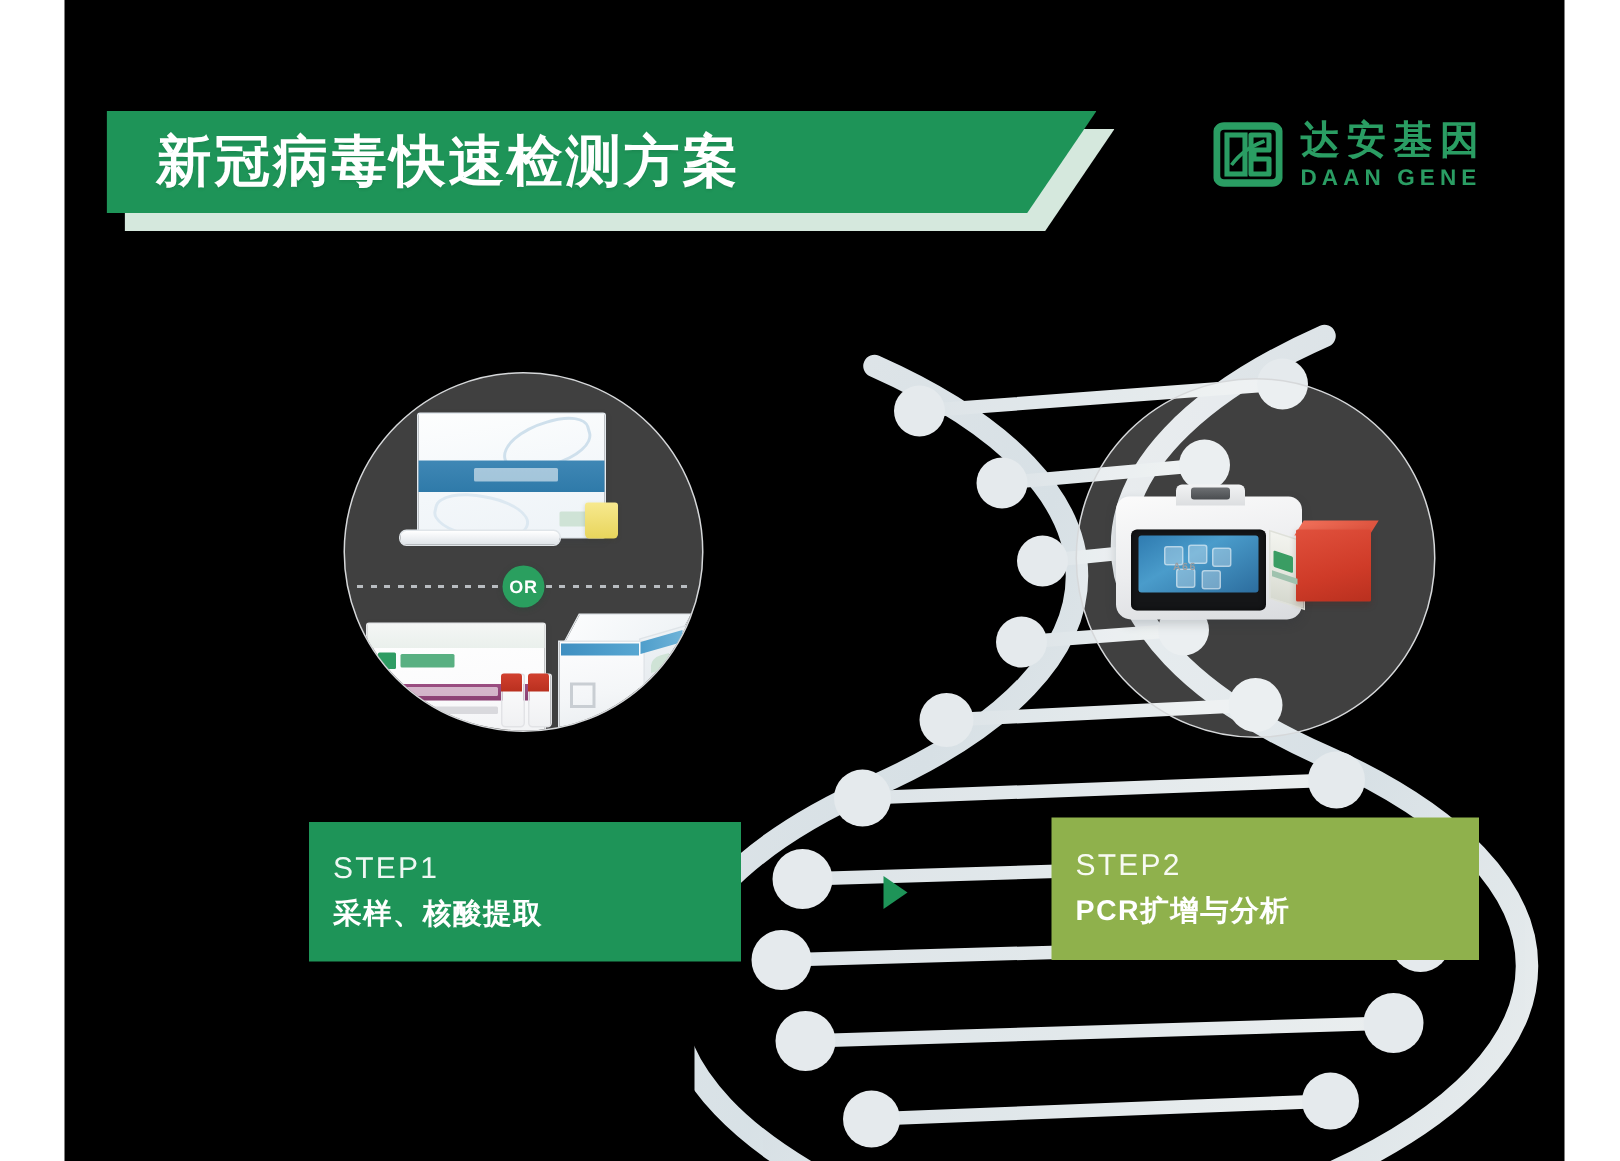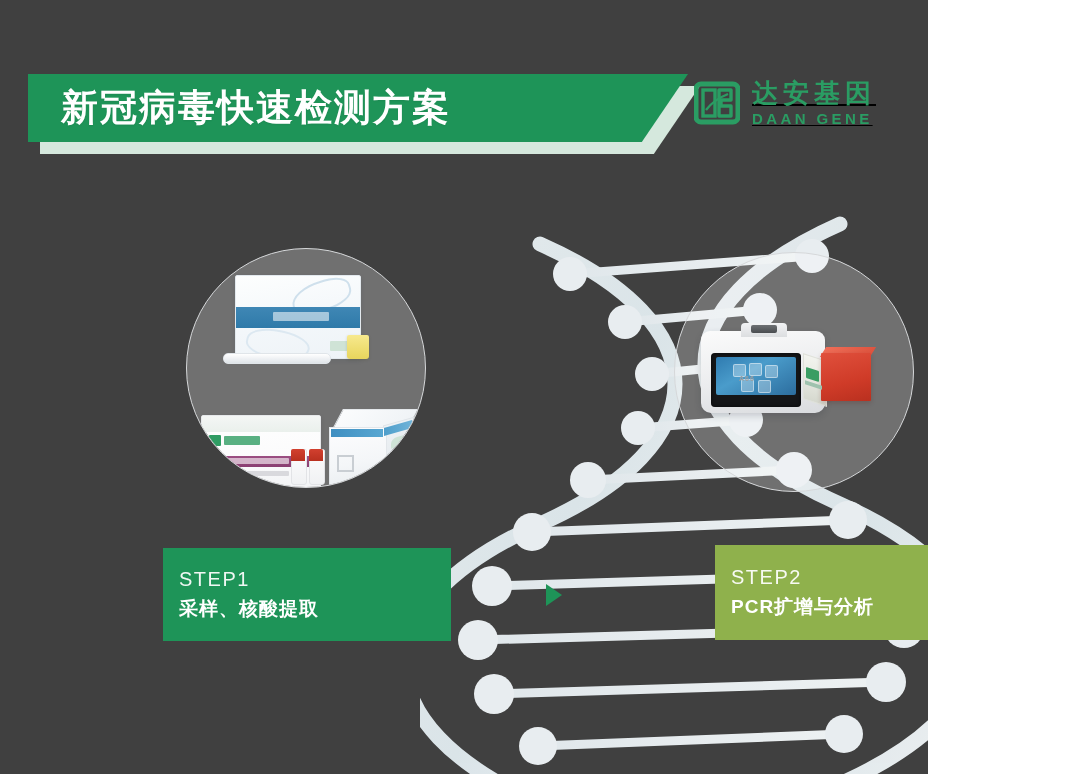--- a/index.html
+++ b/index.html
@@ -3,21 +3,21 @@
 <meta charset="utf-8">
 <style>
   html,body{margin:0;padding:0;}
   body{
     width:1080px;height:774px;
     background:#ffffff;
     font-family:"Liberation Sans","DejaVu Sans",sans-serif;
     overflow:hidden;
     position:relative;
   }
-  .slide{position:relative;width:928px;height:774px;overflow:hidden;background:#404040;}
+  .slide{position:relative;width:1000px;height:774px;overflow:hidden;background:#000000;margin-left:43px;}
 
   
   .dna-wrap{position:absolute;left:0;top:0;width:1080px;height:774px;pointer-events:none;}
   .dna-wrap svg{position:absolute;right:-40px;bottom:-60px;}
 
   
   .banner-shadow{
     position:absolute;left:40px;top:86px;width:660px;height:68px;
     background:#d5e8dd;
     clip-path:polygon(0 0, 100% 0, 93% 100%, 0 100%);
@@ -256,21 +256,21 @@
     position:absolute;left:2px;top:36px;width:17px;height:4px;
     background:#9fc2ae;transform:skewY(18deg);
   }
 
   
   .step{
     position:absolute;display:flex;flex-direction:column;justify-content:center;
     box-sizing:border-box;padding-left:16px;
   }
   #step-1{left:163px;top:548px;width:288px;height:93px;background:#1e9458;}
-  #step-2{left:715px;top:545px;width:285px;height:95px;background:#8fb14c;}
+  #step-2{left:658px;top:545px;width:285px;height:95px;background:#8fb14c;}
   .step-kicker{
     color:rgba(255,255,255,.93);font-size:20px;letter-spacing:1.5px;
     margin-bottom:5px;
   }
   .step-title{color:#ffffff;font-size:19px;font-weight:bold;letter-spacing:1px;}
 
   
   .arrow{
     position:absolute;left:546px;top:584px;width:0;height:0;
     border-left:16px solid #1e9458;
@@ -363,20 +363,24 @@
       <div class="swirl"></div>
       <div class="band">
         <div class="bandtxt"></div>
       </div>
       <div class="swirl2"></div>
       <div class="logo-chip"></div>
     </div>
     <div class="swab-tube"></div>
     <div class="yellow-cap"></div>
 
+    <div class="or-row">
+      <div class="or-dots"></div>
+      <div class="or-badge">OR</div>
+    </div>
 
     <div class="kit-flat">
       <div class="topband"></div>
       <div class="brandmark"></div>
       <div class="brandtxt"></div>
       <div class="purple">
         <div class="t"></div>
       </div>
       <div class="subtxt"></div>
     </div>

